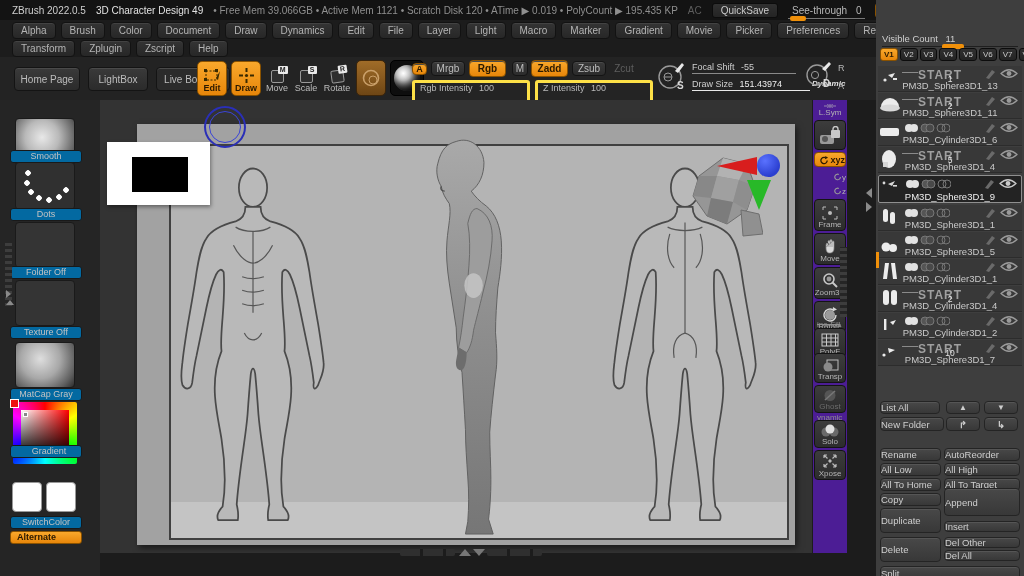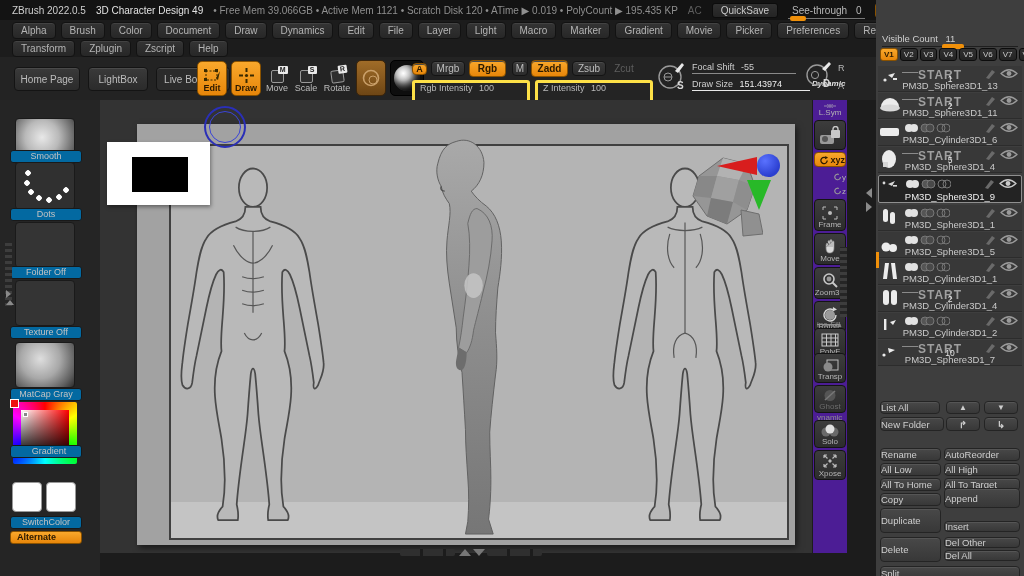--- a/index.html
+++ b/index.html
@@ -718,19 +718,19 @@
 
   <div class="panelbtn" style="left:4px;top:448px;width:61px;height:13px">Rename</div>
   <div class="panelbtn" style="left:68px;top:448px;width:76px;height:13px">AutoReorder</div>
   <div class="panelbtn" style="left:4px;top:463px;width:61px;height:13px">All Low</div>
   <div class="panelbtn" style="left:68px;top:463px;width:76px;height:13px">All High</div>
   <div class="panelbtn" style="left:4px;top:478px;width:61px;height:13px">All To Home</div>
   <div class="panelbtn" style="left:68px;top:478px;width:76px;height:13px">All To Target</div>
   <div class="panelbtn" style="left:4px;top:493px;width:61px;height:13px">Copy</div>
   <div class="panelbtn dis" style="left:68px;top:493px;width:76px;height:13px">Paste</div>
   <div class="panelbtn" style="left:4px;top:508px;width:61px;height:25px">Duplicate</div>
-  <div class="panelbtn" style="left:68px;top:488px;width:76px;height:20px">Append</div>
+  <div class="panelbtn" style="left:68px;top:488px;width:76px;height:28px">Append</div>
   <div class="panelbtn" style="left:68px;top:521px;width:76px;height:11px">Insert</div>
   <div class="panelbtn" style="left:4px;top:537px;width:61px;height:25px">Delete</div>
   <div class="panelbtn" style="left:68px;top:537px;width:76px;height:11px">Del Other</div>
   <div class="panelbtn" style="left:68px;top:550px;width:76px;height:11px">Del All</div>
   <div class="panelbtn" style="left:4px;top:566px;width:140px;height:14px">Split</div>
 </div>
 
 </body></html>

